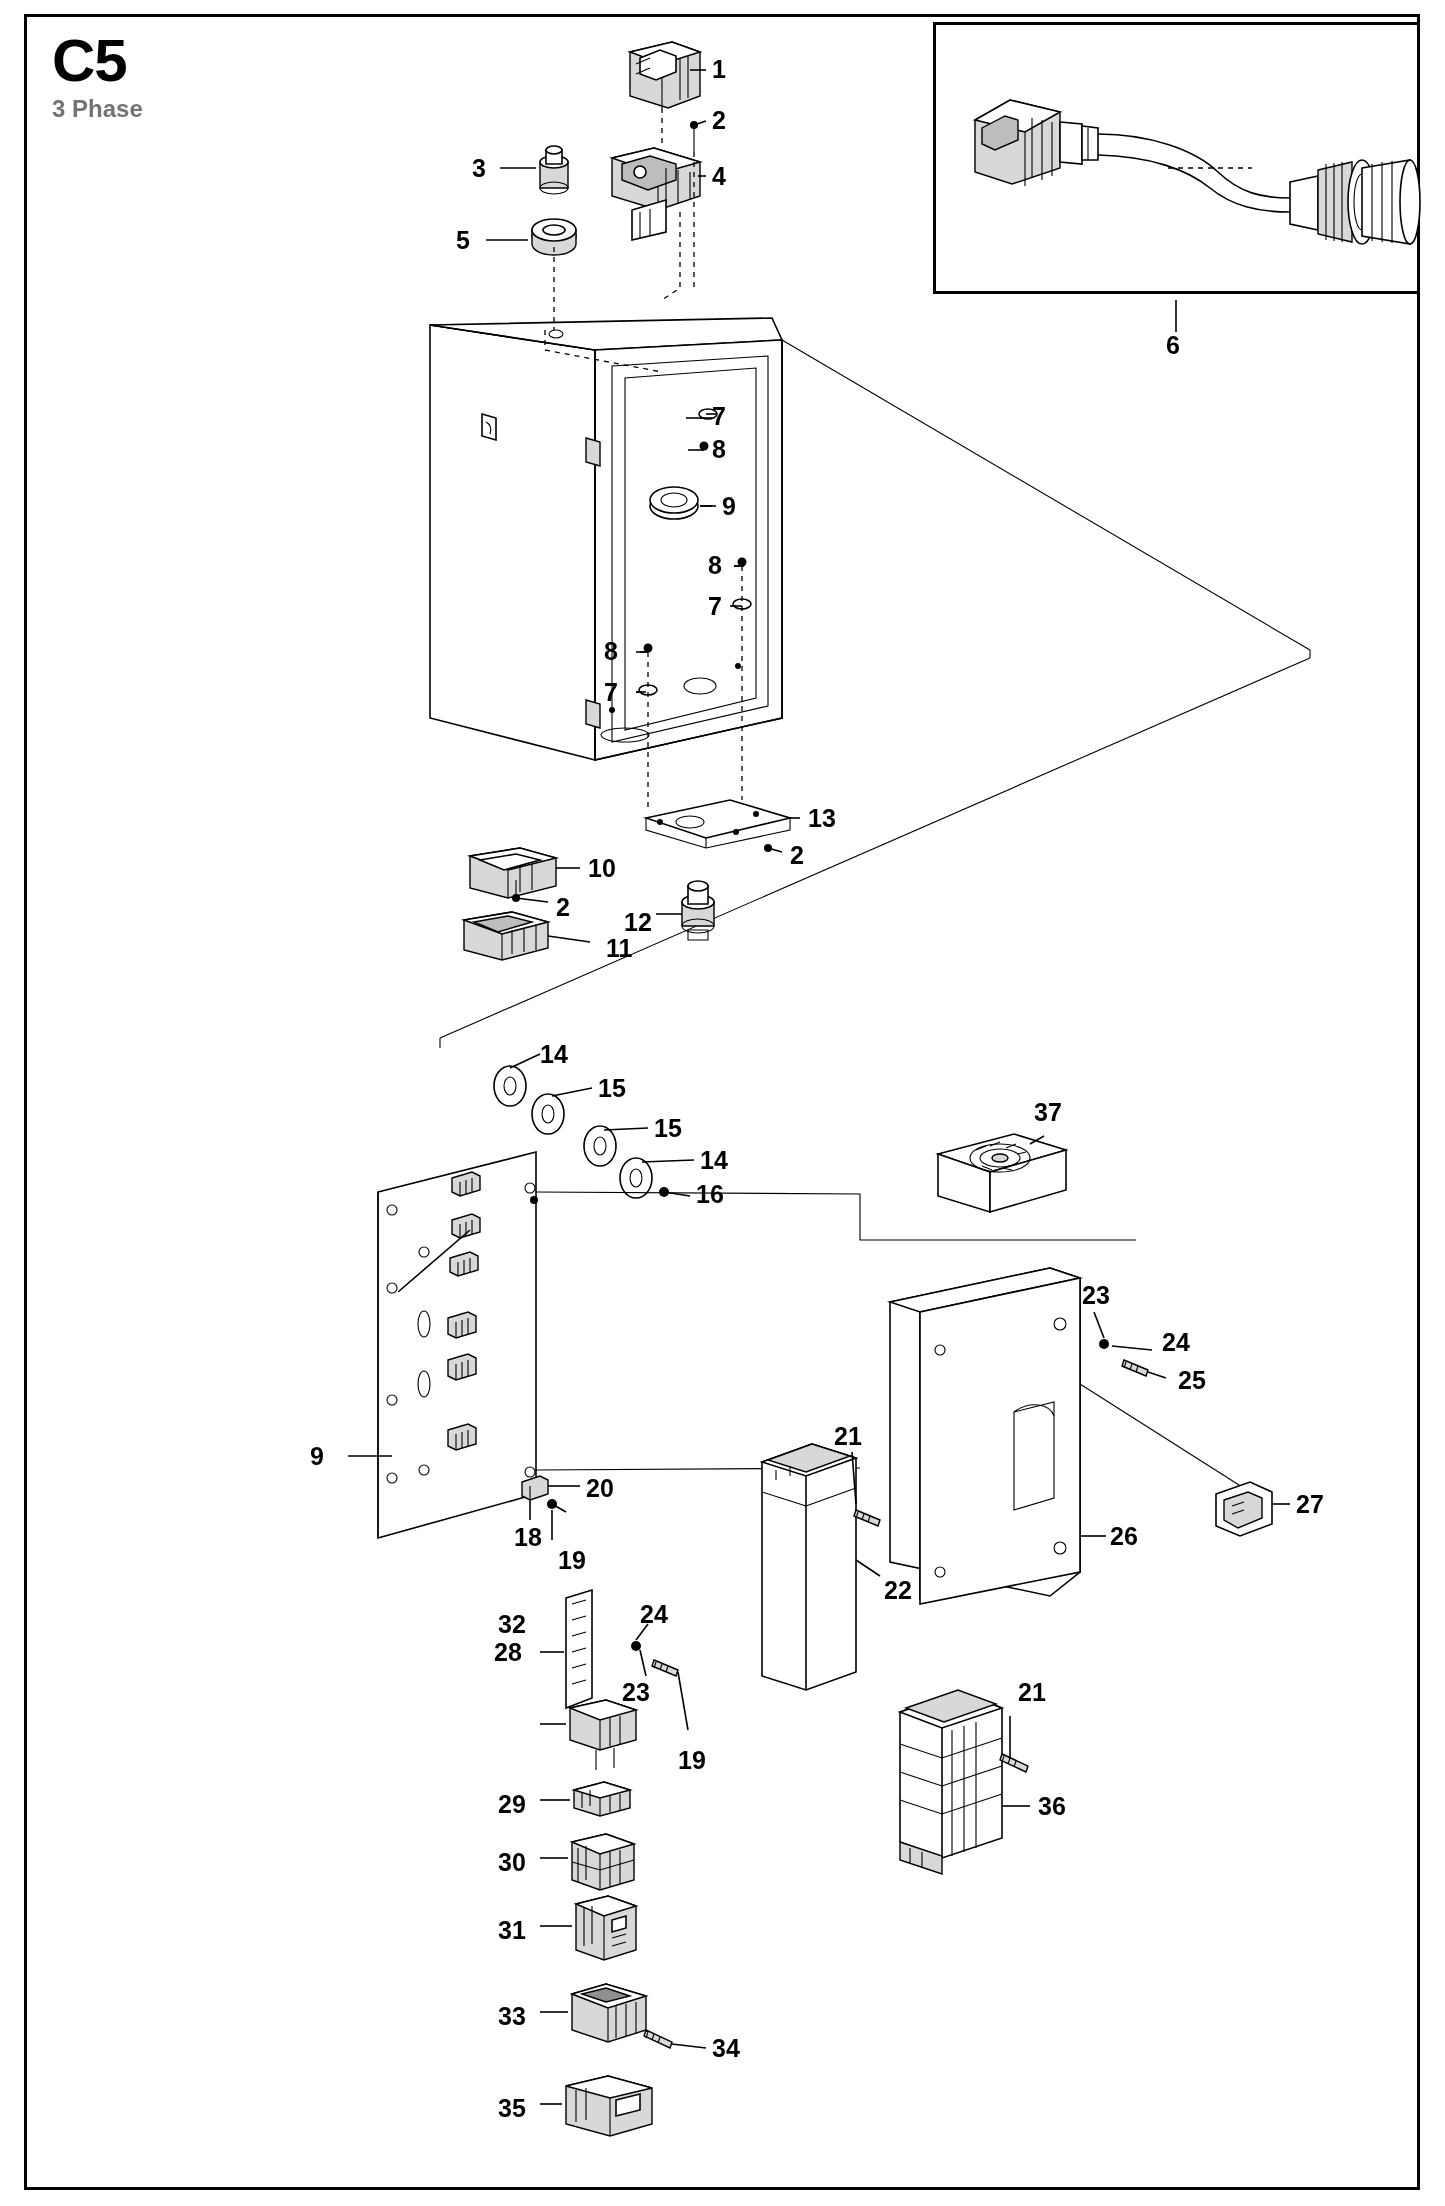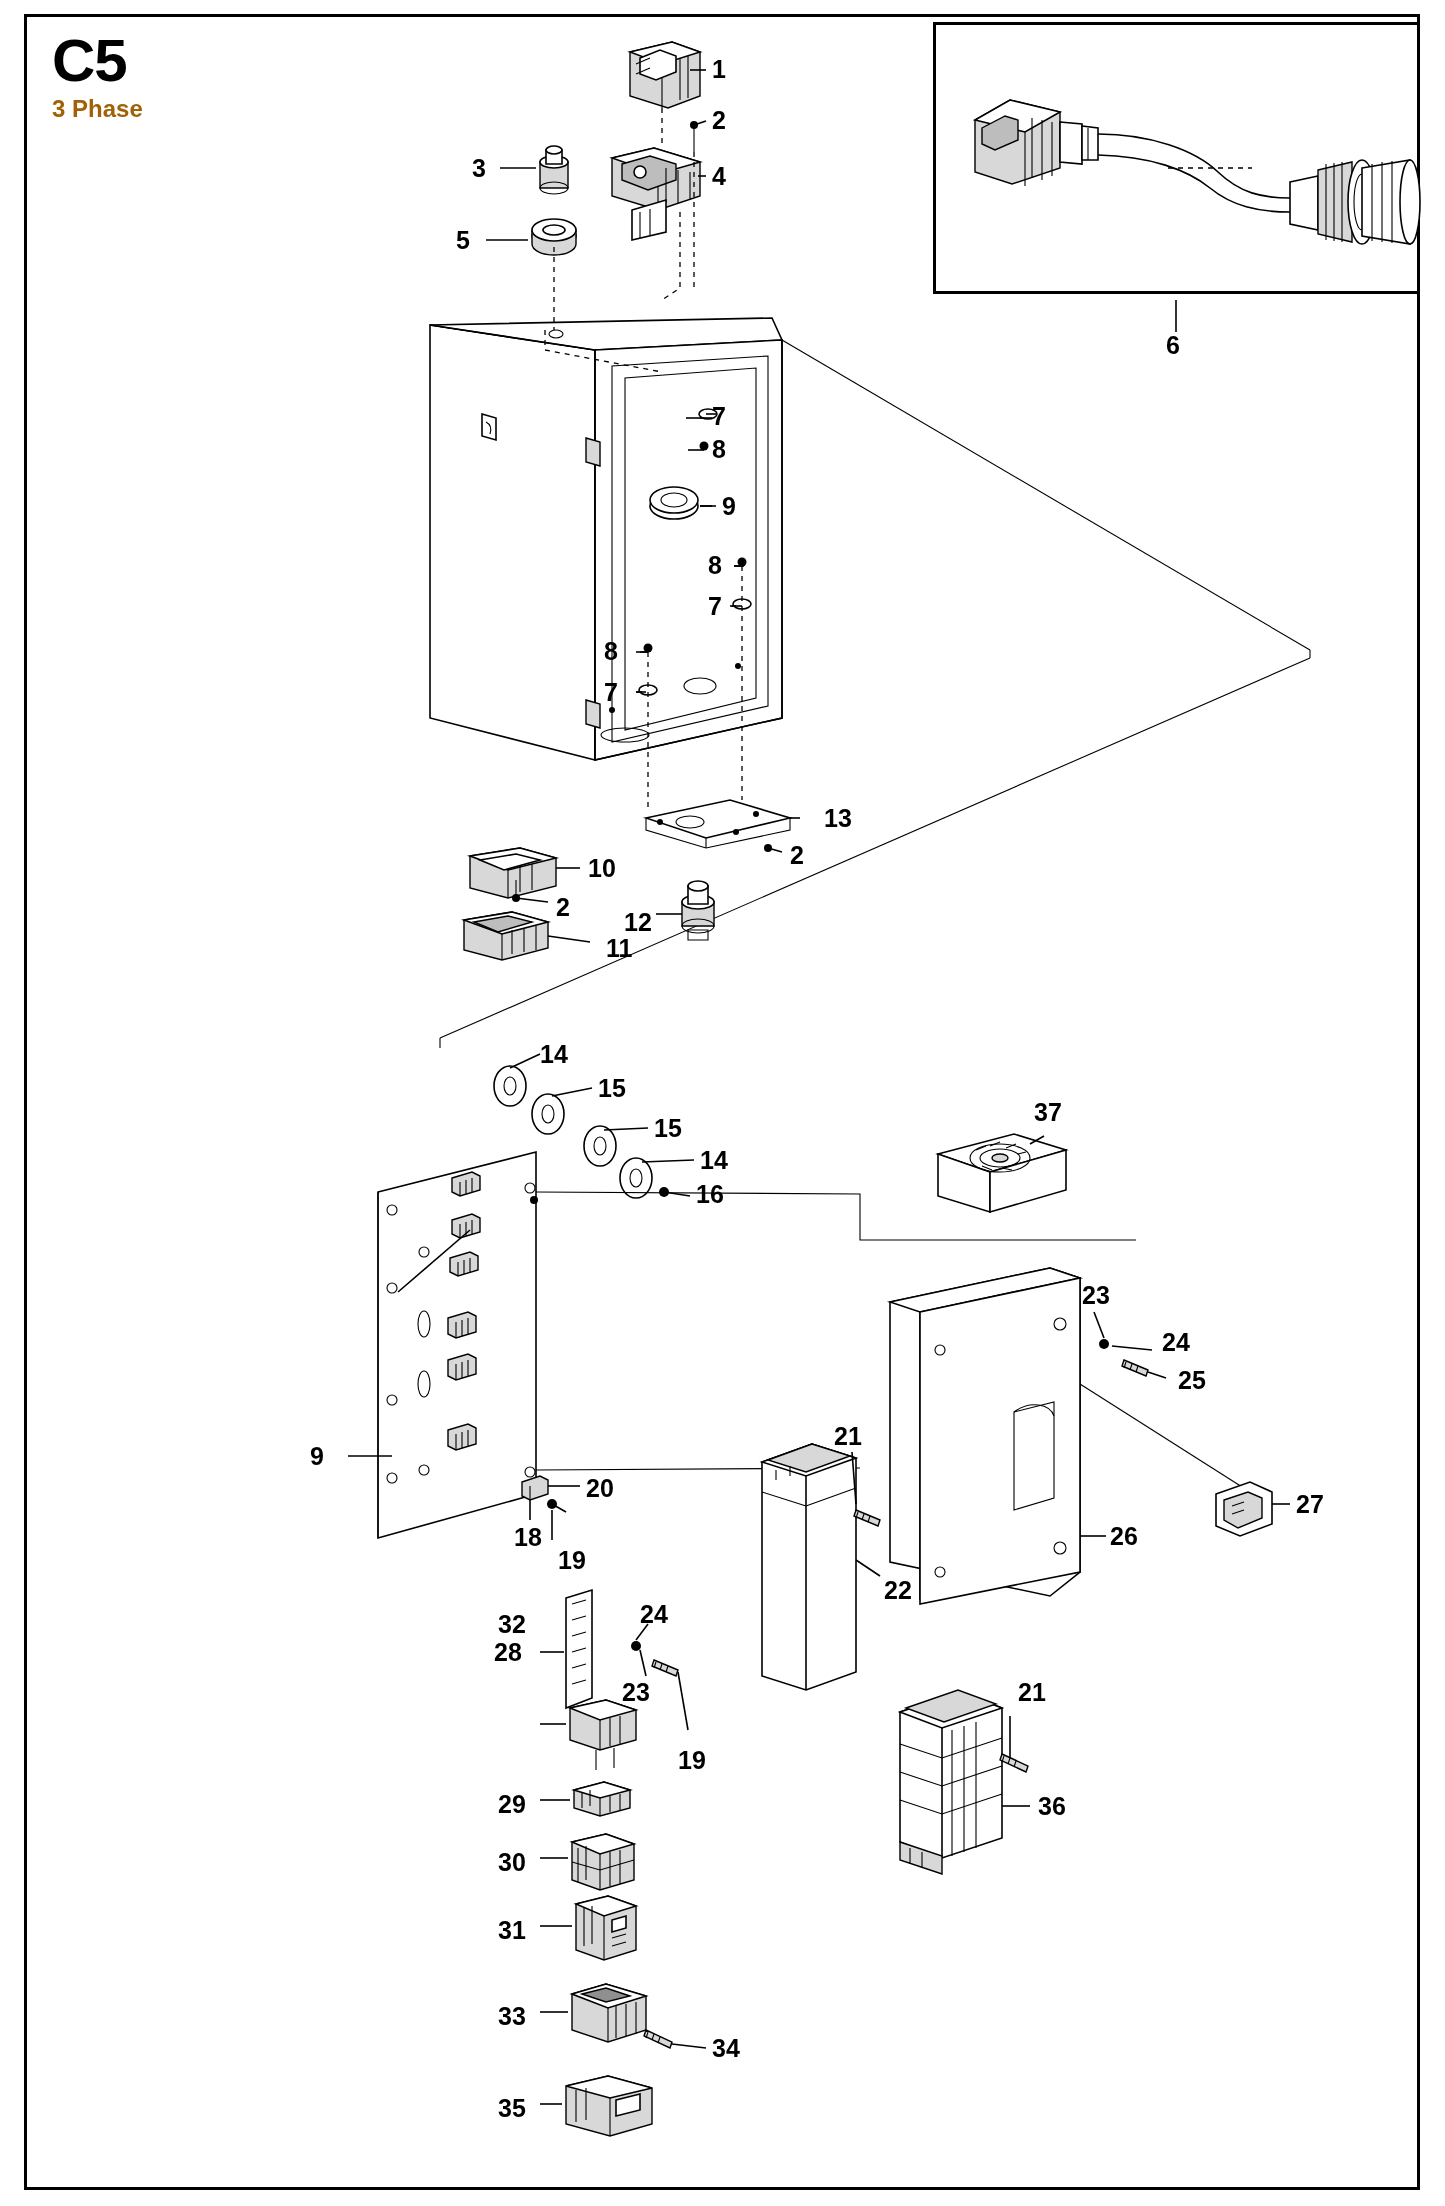--- a/index.html
+++ b/index.html
@@ -38,21 +38,21 @@
     font-weight: bold;
     line-height: 54px;
     letter-spacing: -1px;
     color: #000;
   }
   #title-sub {
     font-size: 24px;
     font-weight: bold;
     line-height: 30px;
     margin-top: 6px;
-    color: #a16207;
+    color: #737373;
   }
   
   #inset-box {
     position: absolute;
     left: 933px;
     top: 22px;
     width: 487px;
     height: 272px;
     border: 3px solid #000;
     box-sizing: border-box;
@@ -534,21 +534,21 @@
   <div class="callout" style="left:472px; top:156px;">3</div>
   <div class="callout" style="left:712px; top:164px;">4</div>
   <div class="callout" style="left:456px; top:228px;">5</div>
   <div class="callout" style="left:712px; top:404px;">7</div>
   <div class="callout" style="left:712px; top:437px;">8</div>
   <div class="callout" style="left:722px; top:494px;">9</div>
   <div class="callout" style="left:708px; top:553px;">8</div>
   <div class="callout" style="left:708px; top:594px;">7</div>
   <div class="callout" style="left:604px; top:639px;">8</div>
   <div class="callout" style="left:604px; top:680px;">7</div>
-  <div class="callout" style="left:808px; top:806px;margin-left:16px;">13</div>
+  <div class="callout" style="left:808px; top:806px;">13</div>
   <div class="callout" style="left:790px; top:843px;">2</div>
   <div class="callout" style="left:588px; top:856px;">10</div>
   <div class="callout" style="left:556px; top:895px;">2</div>
   <div class="callout" style="left:624px; top:910px;">12</div>
   <div class="callout" style="left:606px; top:936px;">11</div>
   <div class="callout" style="left:540px; top:1042px;">14</div>
   <div class="callout" style="left:598px; top:1076px;">15</div>
   <div class="callout" style="left:654px; top:1116px;">15</div>
   <div class="callout" style="left:700px; top:1148px;">14</div>
   <div class="callout" style="left:696px; top:1182px;">16</div>

